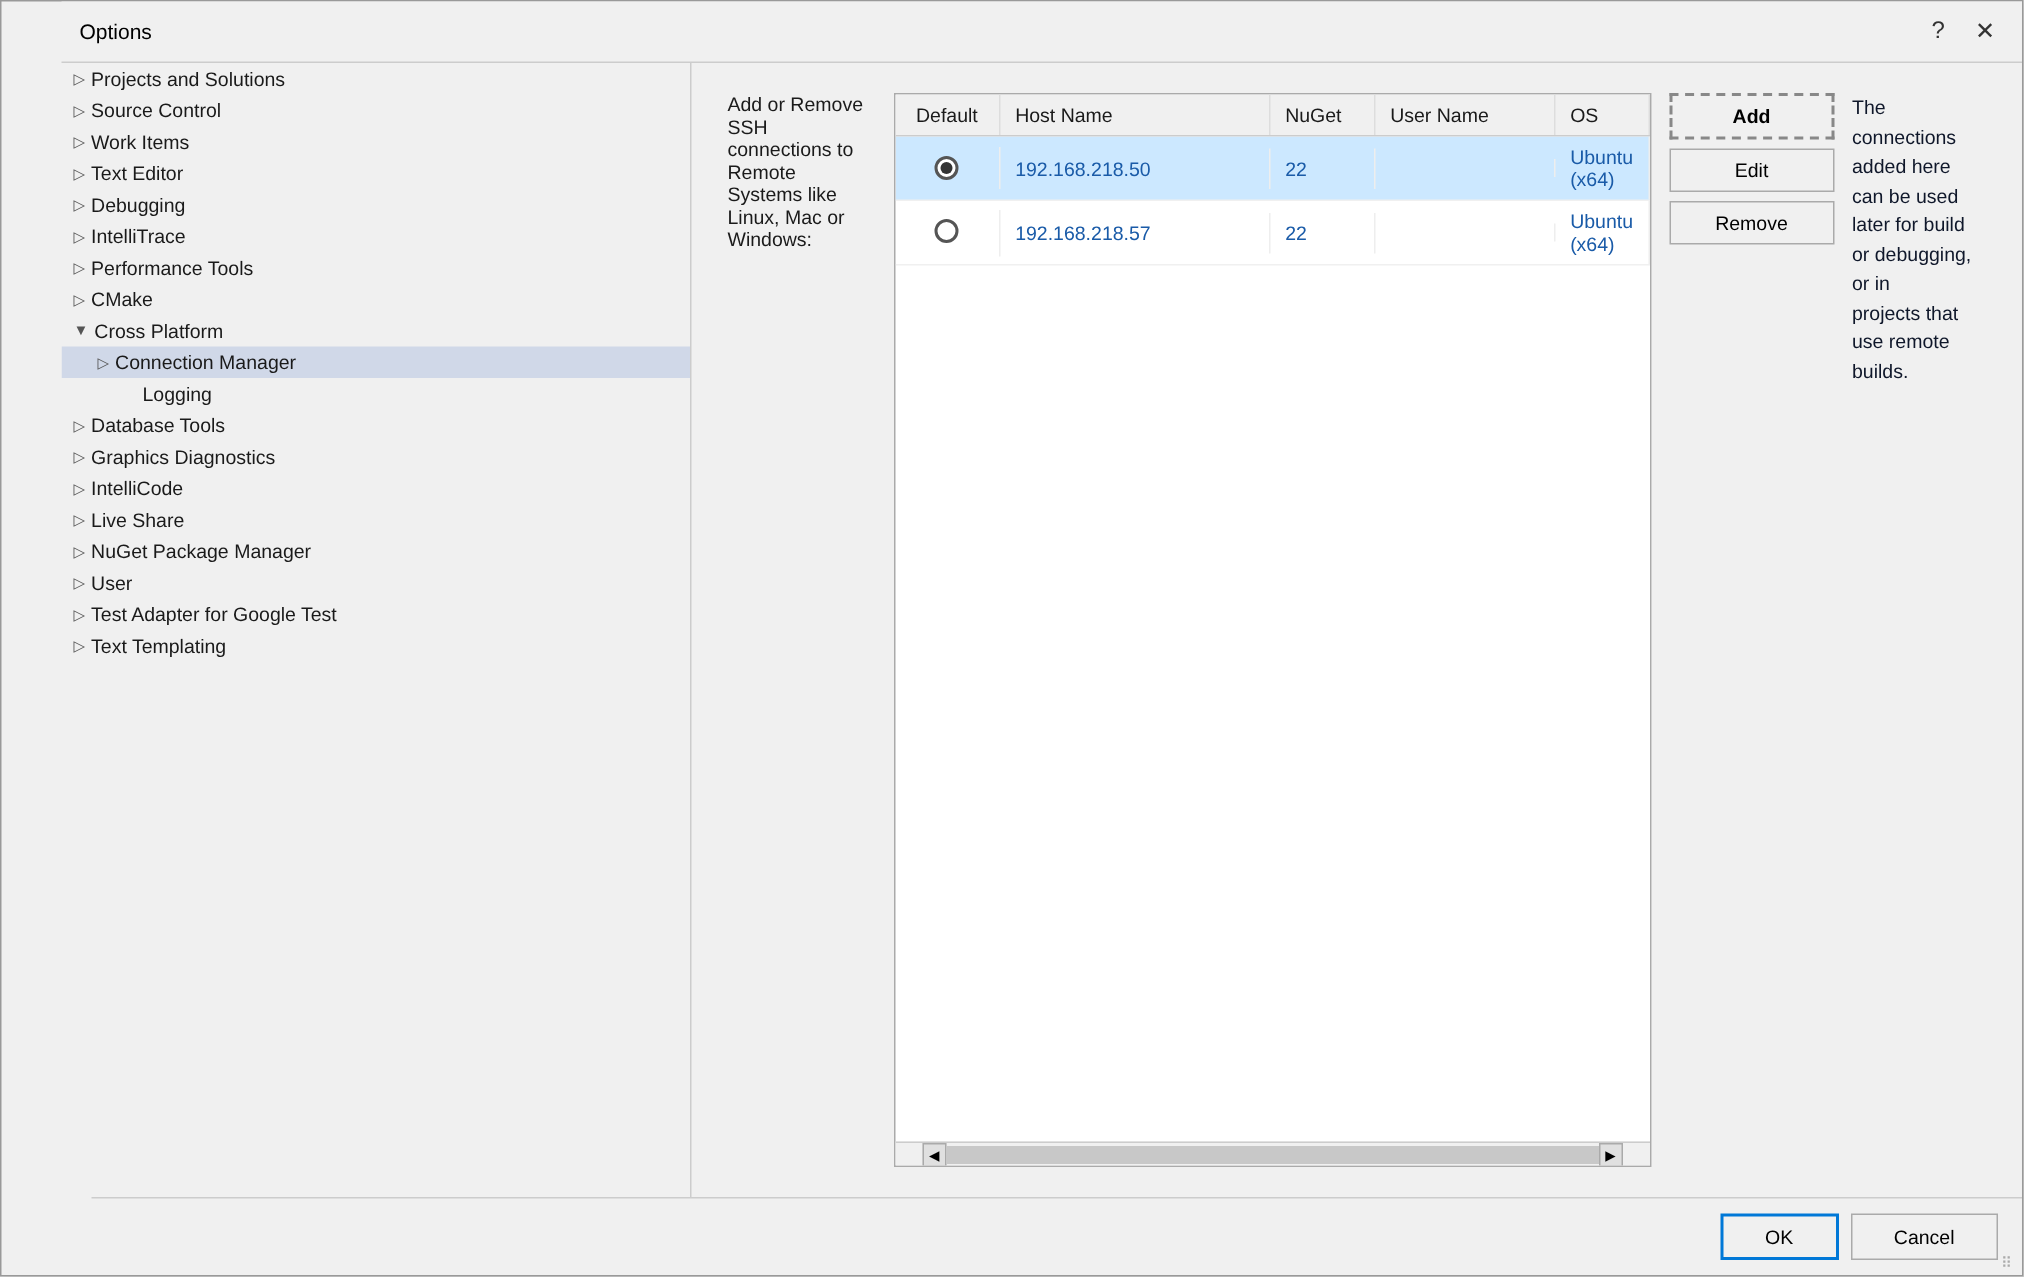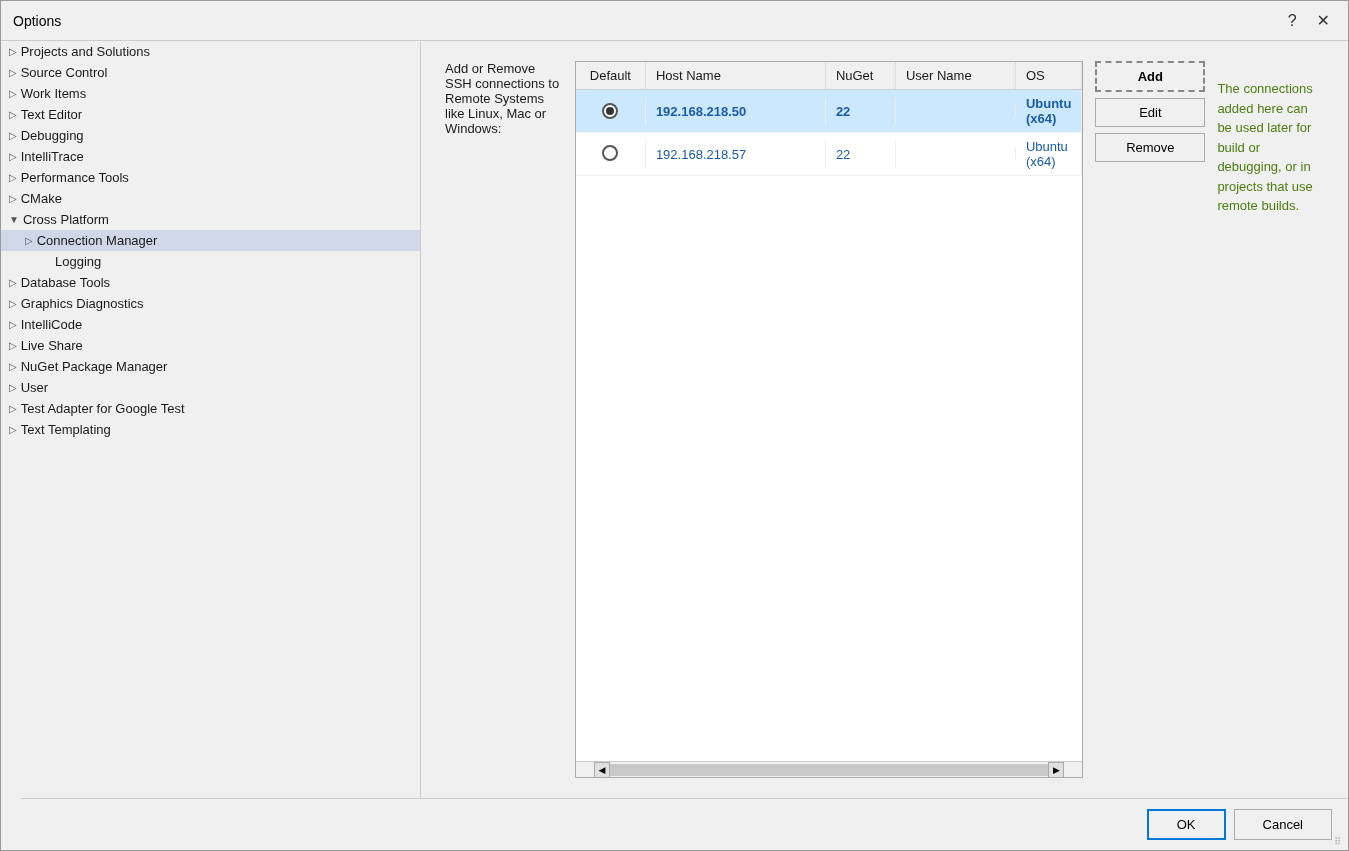--- a/index.html
+++ b/index.html
@@ -14,20 +14,21 @@
     }
     .dialog {
       width: 1349px;
       height: 851px;
       background: #f0f0f0;
       border: 1px solid #999;
       box-shadow: 2px 2px 10px rgba(0,0,0,0.3);
       display: flex;
       flex-direction: column;
       position: relative;
+      padding-left: 40px;
     }
     .title-bar {
       display: flex;
       align-items: center;
       justify-content: space-between;
       padding: 8px 12px;
       background: #f0f0f0;
       border-bottom: 1px solid #ccc;
     }
     .title-text {
@@ -153,21 +154,21 @@
     .table-body {
       flex: 1;
       overflow-y: auto;
     }
     .table-row {
       display: flex;
       align-items: center;
       border-bottom: 1px solid #f0f0f0;
       cursor: pointer;
     }
-    .table-row.selected { background: #cce8ff; font-weight: bold; }
+    .table-row.selected { background: #cce8ff; }
     .table-cell {
       padding: 6px 10px;
       font-size: 13px;
       border-right: 1px solid #eee;
     }
     .table-cell.col-default { text-align: center; }
     .table-cell.host-val, .table-cell.port-val, .table-cell.os-val { color: #1a5ba8; }
     .table-scrollbar {
       height: 16px;
       background: #f0f0f0;
@@ -206,23 +207,22 @@
       border: 1px solid #aaa;
       cursor: pointer;
       text-align: center;
     }
     .action-btn.add-btn {
       border: 2px dashed #888;
       font-weight: bold;
     }
     .bottom-note {
       font-size: 13px;
-      color: #4d7c0f;
+      color: #0f172a;
       line-height: 1.5;
-      margin-top: 18px;
     }
     
     .radio-btn {
       width: 16px;
       height: 16px;
       border-radius: 50%;
       border: 2px solid #555;
       display: inline-flex;
       align-items: center;
       justify-content: center;

